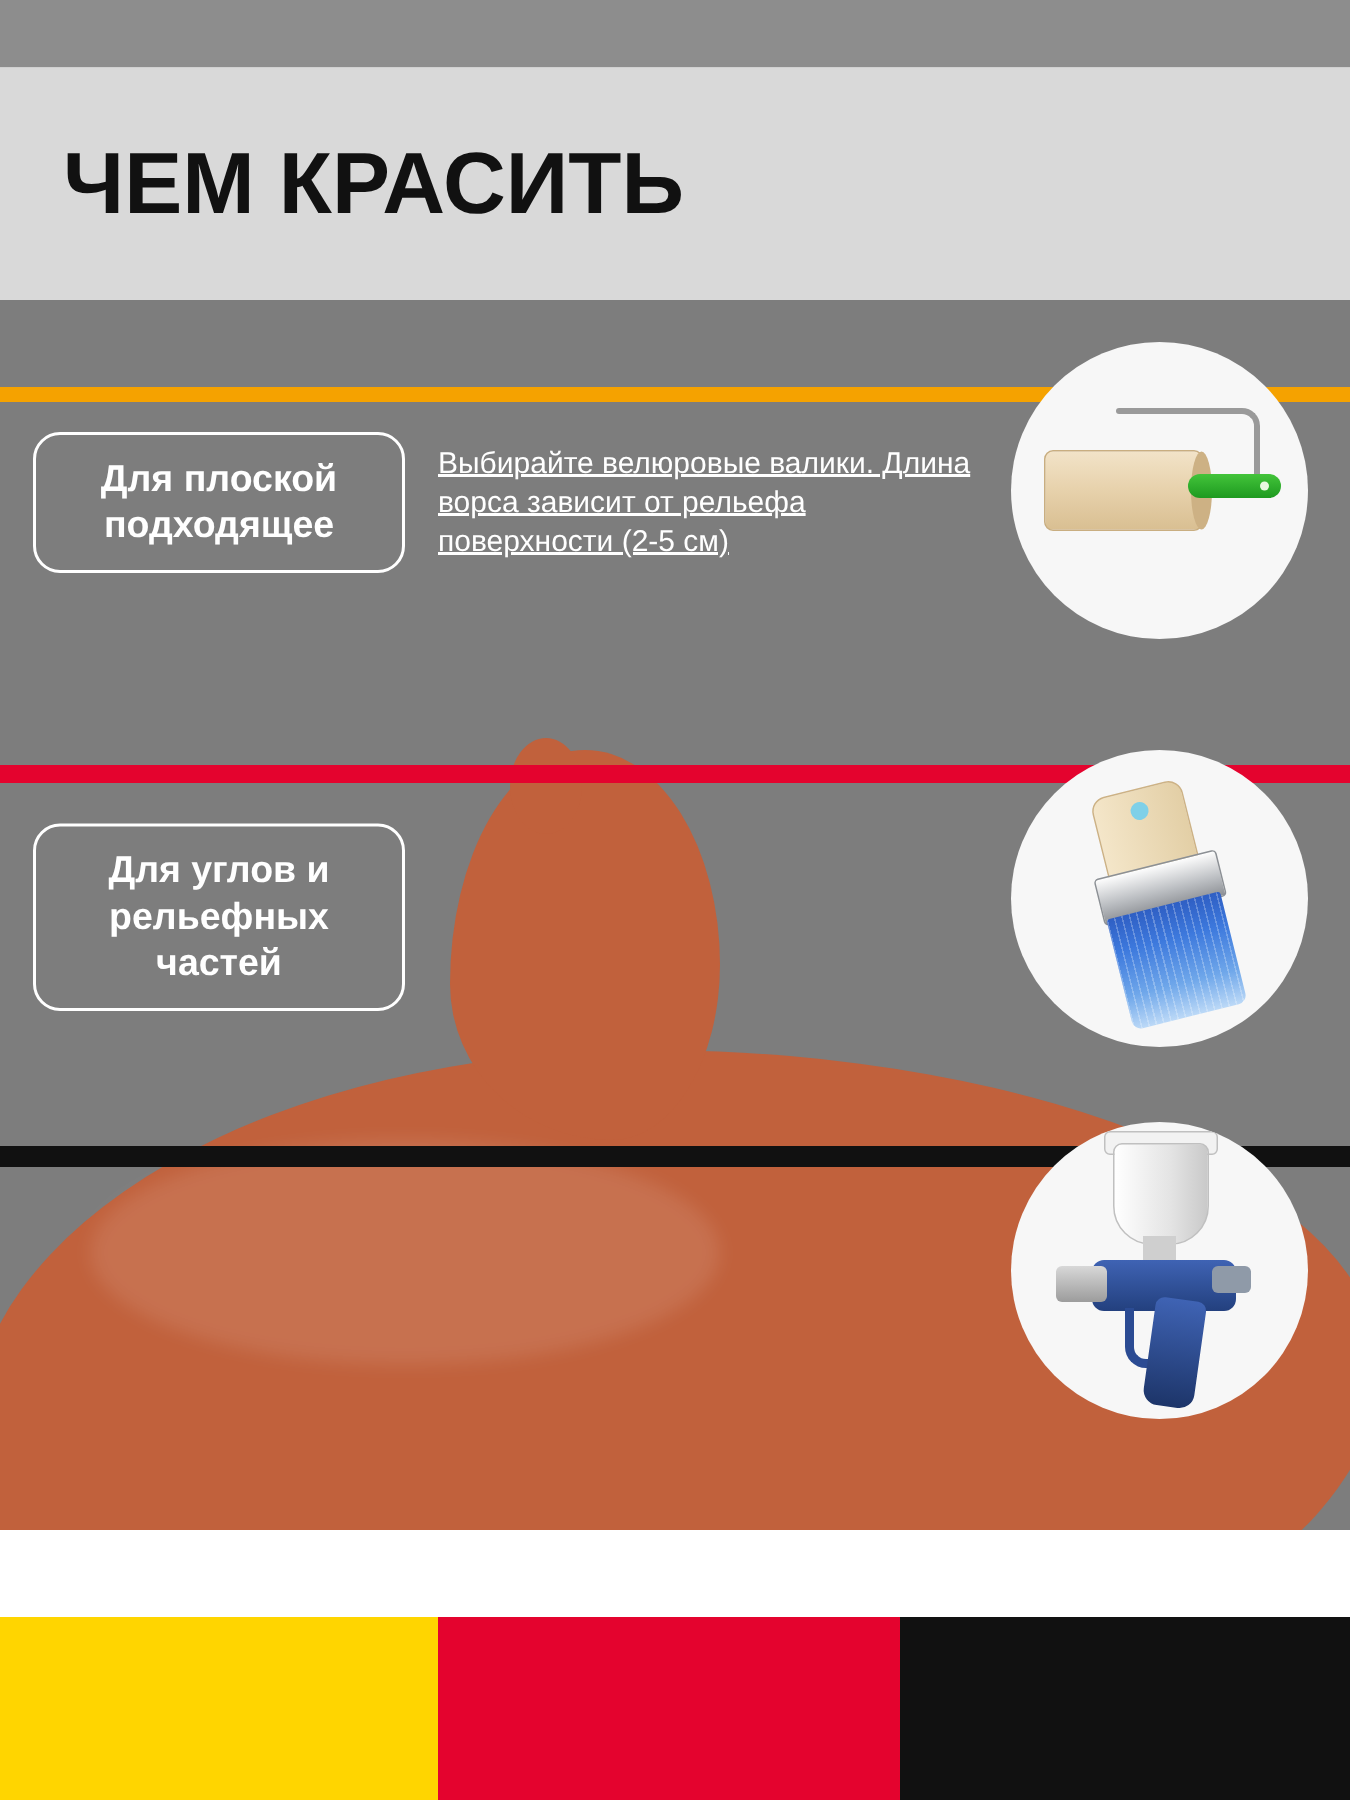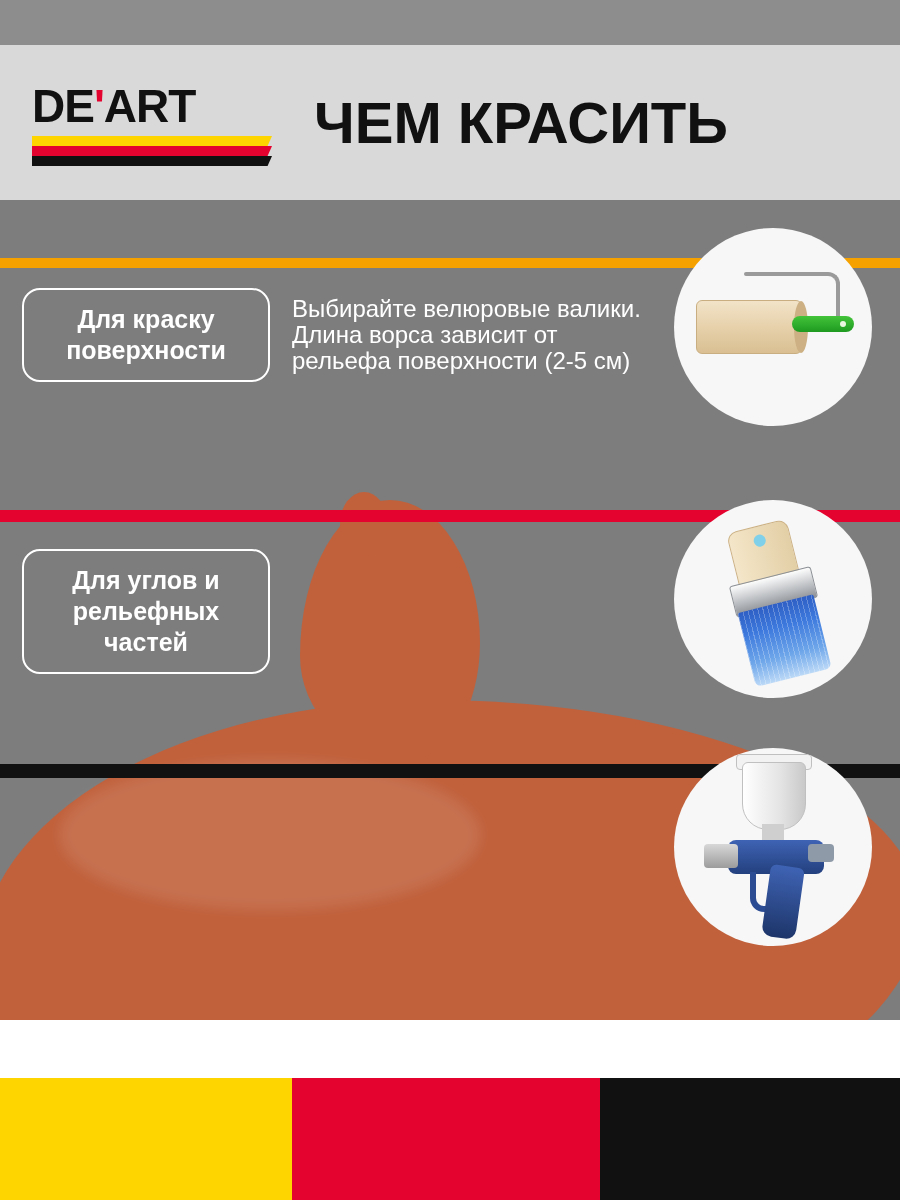--- a/index.html
+++ b/index.html
@@ -167,23 +167,24 @@
     text-align: center;
     padding: 14px 8px;
     box-sizing: border-box;
   }
 
   .desc {
     flex: none;
     width: 360px;
     margin-left: 22px;
     color: #ffffff;
-    font-size: 24px;
+    font-size: 20px;
     line-height: 26px;
     font-family: "Liberation Sans", sans-serif;
+    text-decoration: underline;
   }
 
   .circle {
     position: absolute;
     right: 28px;
     width: 198px;
     height: 198px;
     border-radius: 50%;
     background: #f7f7f7;
     overflow: hidden;
@@ -367,44 +368,36 @@
   .bf-black  { width: 300px; background: #111111; }
 </style>
 </head>
 <body>
 
 <div class="page">
 
   <div class="top-strip"></div>
 
   <div class="header">
-    <div class="logo">
-      <div class="logo-text"><span>DE</span><span class="accent">'</span><span>ART</span></div>
-      <div class="logo-flag">
-        <div class="bar b1"></div>
-        <div class="bar b2"></div>
-        <div class="bar b3"></div>
-      </div>
-    </div>
     <div class="header-title">ЧЕМ КРАСИТЬ</div>
   </div>
 
   <div class="body-bg">
     <div class="splash"></div>
     <div class="splash2"></div>
     <div class="splash3"></div>
     <div class="splash-sheen"></div>
   </div>
 
   <div class="sep sep-orange"></div>
   <div class="sep sep-red"></div>
   <div class="sep sep-black"></div>
 
   <div class="row row-1">
-    <div class="chip">Для краску поверхности</div>
+    <div class="chip">Для плоской подходящее</div>
     <div class="desc">Выбирайте велюровые валики. Длина ворса зависит от рельефа поверхности (2-5 см)</div>
   </div>
   <div class="circle circle-1">
     <div class="roller-body"></div>
     <div class="roller-arm2"></div>
     <div class="roller-arm"></div>
     <div class="roller-handle"></div>
   </div>
 
   <div class="row row-2">

